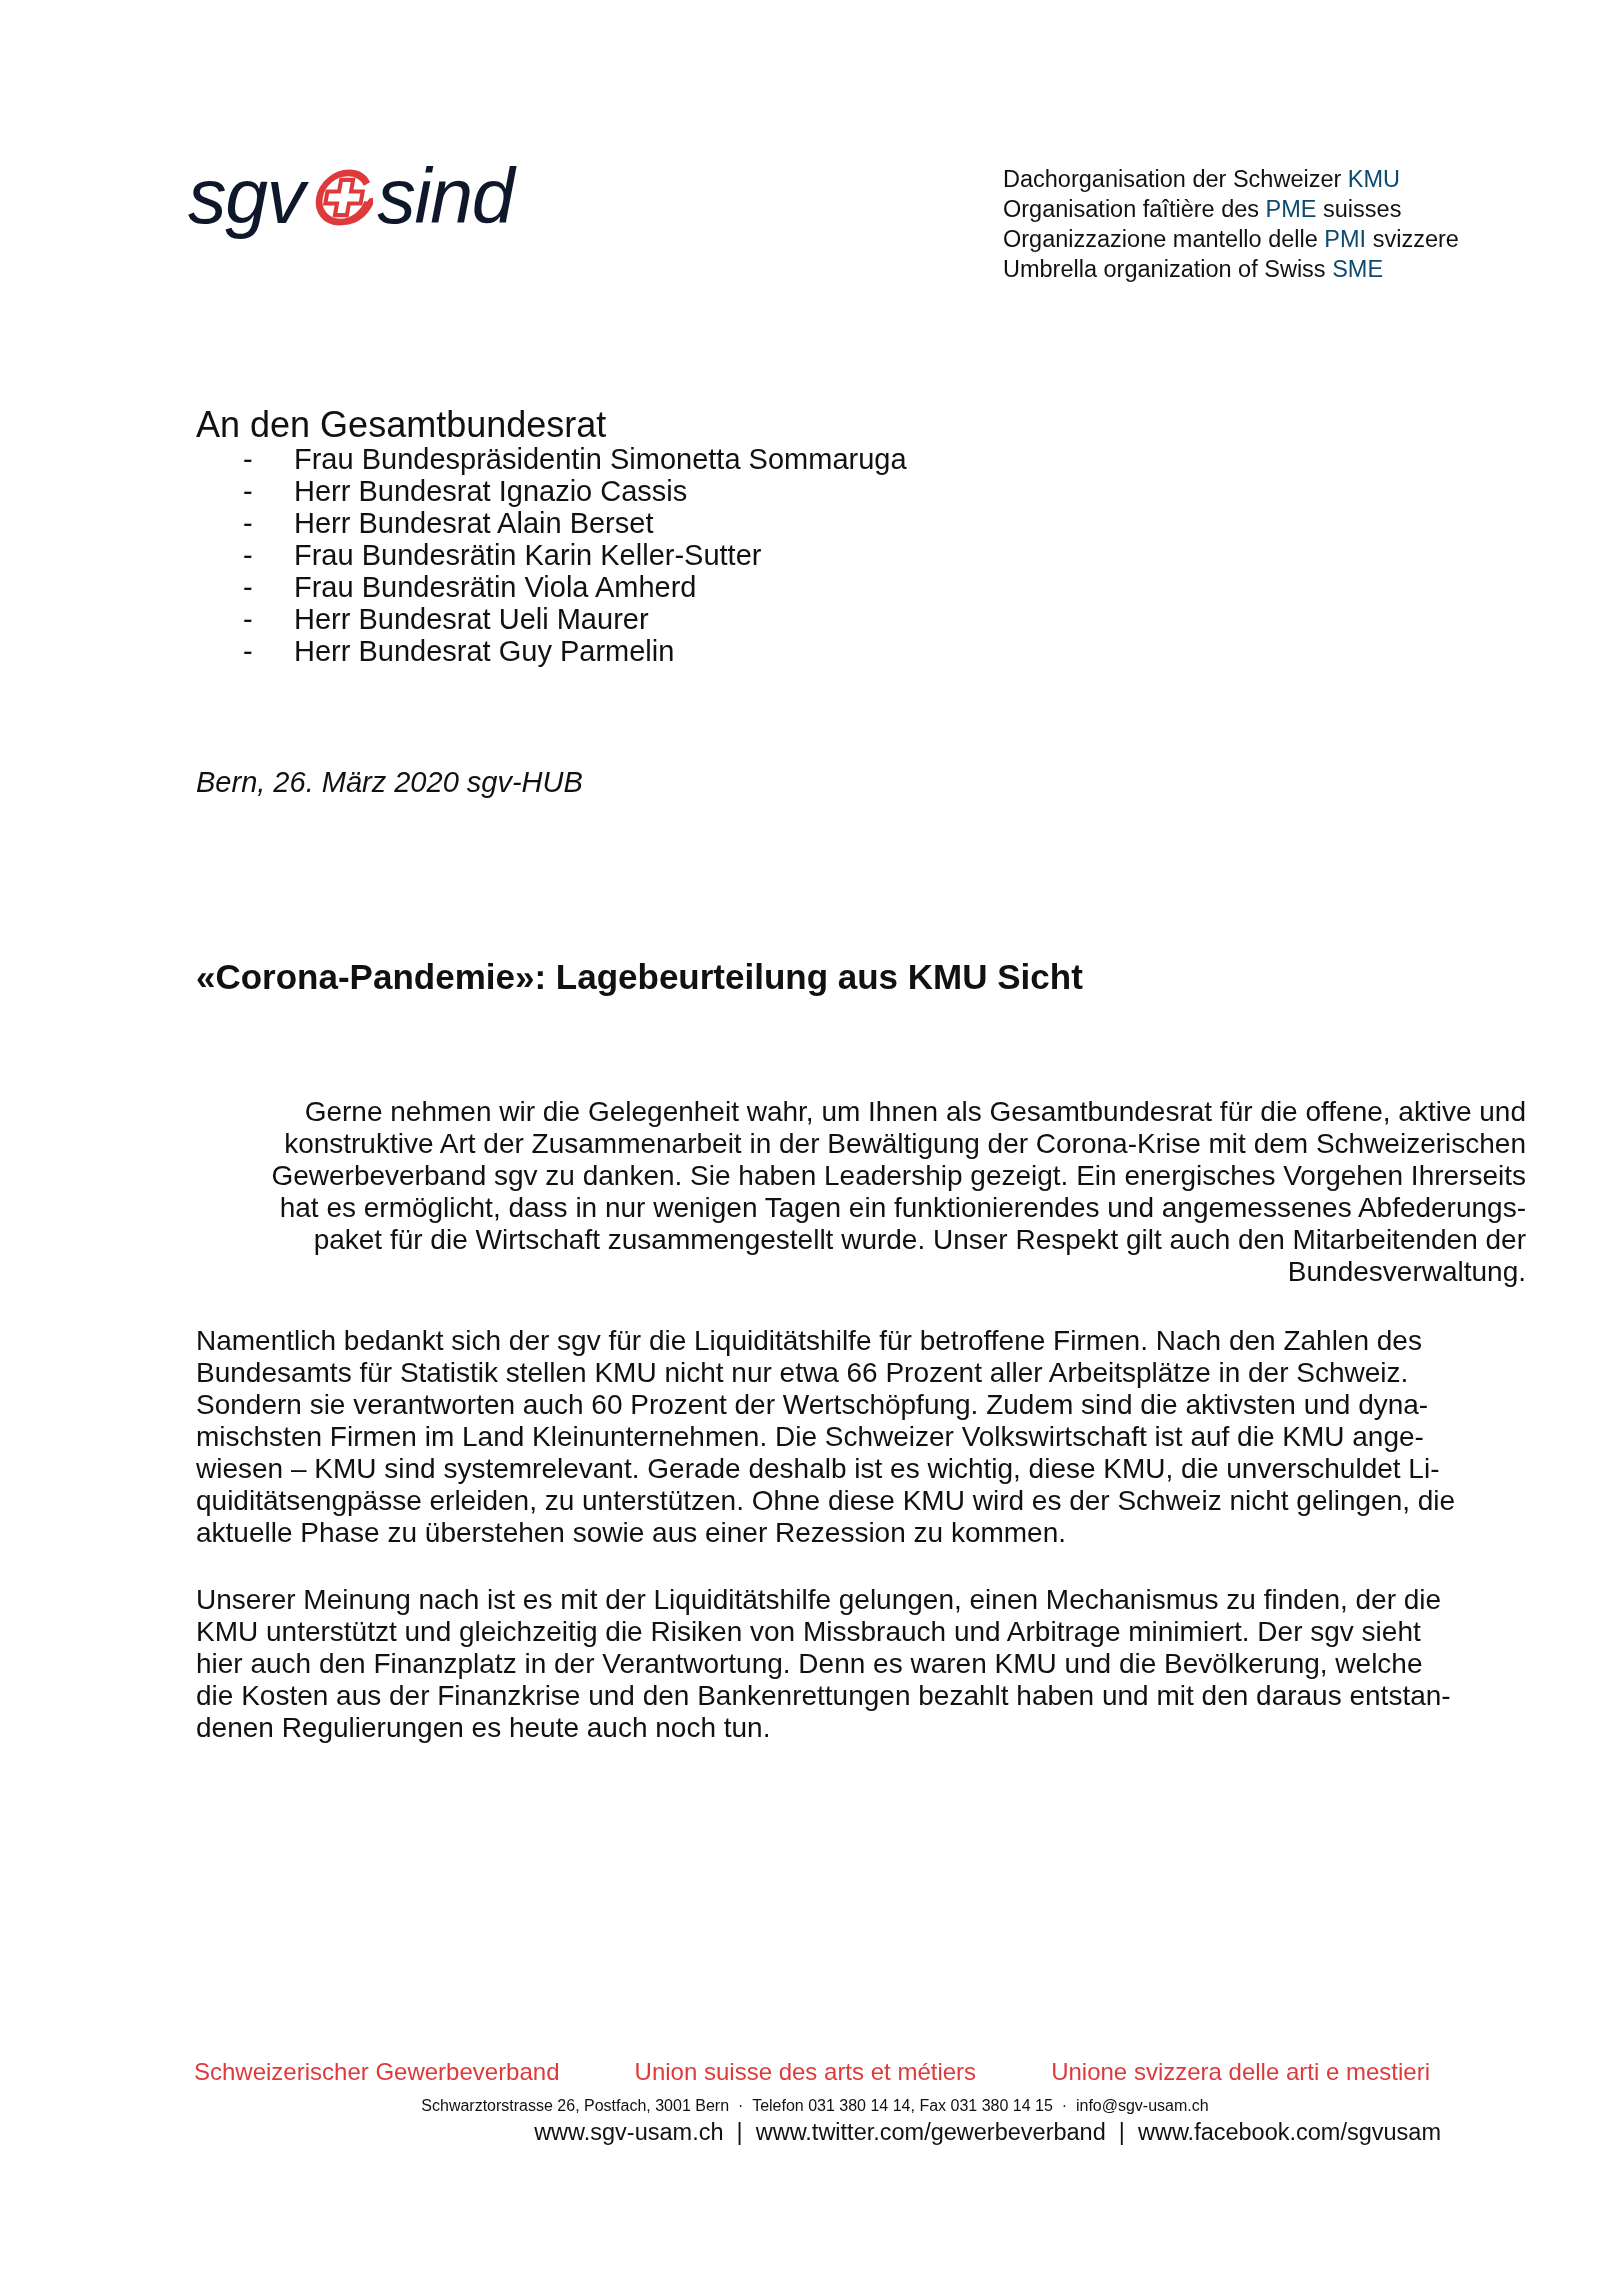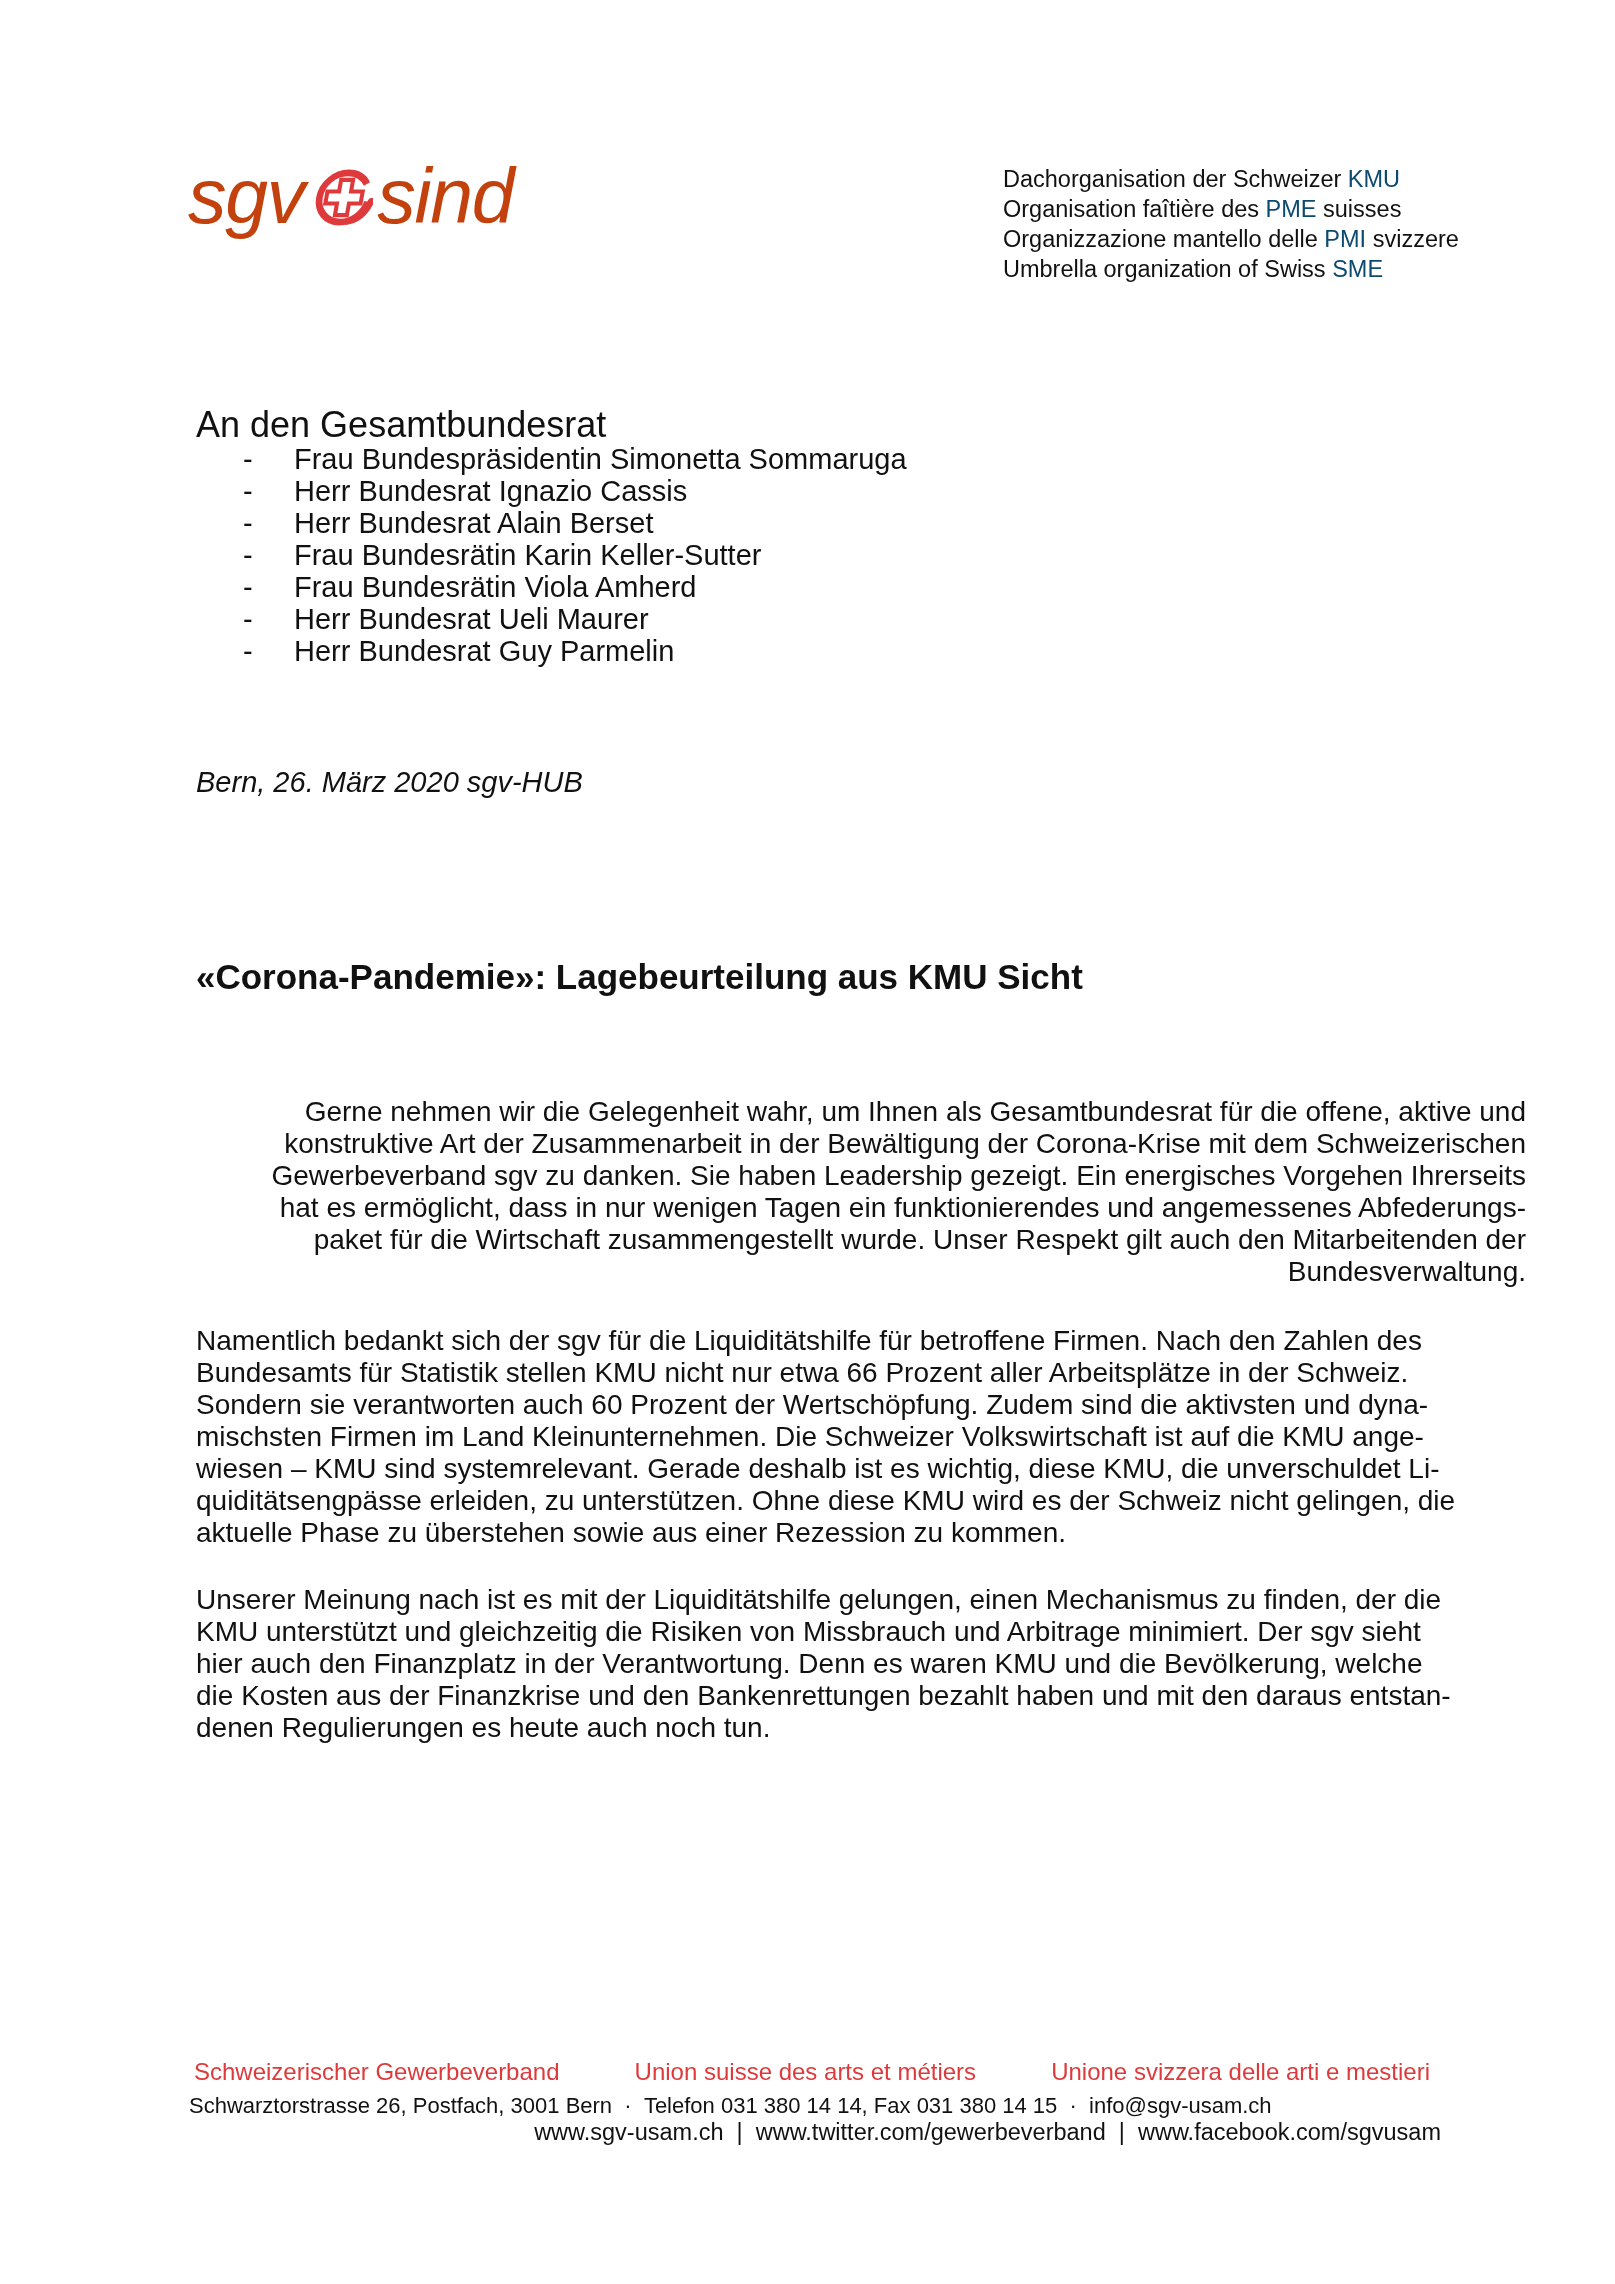--- a/index.html
+++ b/index.html
@@ -14,21 +14,21 @@
   }
   .abs { position: absolute; }
 
   
   .logo-row {
     top: 158px; left: 188px;
     display: flex; align-items: center;
     font-style: italic;
     font-size: 77px;
     letter-spacing: -1.3px;
-    color: #c2410c;
+    color: #0f172a;
     line-height: 1;
   }
   .logo-row .word { padding-bottom: 9px; }
   .logo-emblem { margin: 3.9px 3.9px 0 6.5px; }
 
   
   .org-block {
     top: 164px; left: 1003px;
     font-size: 23.5px; line-height: 30px;
     white-space: nowrap;
@@ -57,21 +57,21 @@
   .para-3 { top: 1584px; }
 
   
   .footer-orgs {
     top: 2058px; left: 194px; width: 1236px;
     display: flex; justify-content: space-between;
     font-size: 24px; line-height: 27px;
     color: #de3a3c;
     white-space: nowrap;
   }
-  .footer-contact { top: 2092px; left: 189px; width: 1252px; font-size: 22px; line-height: 27px; white-space: pre; }
+  .footer-contact { top: 2092px; left: 189px; width: 1252px; text-align: center; font-size: 16px; line-height: 27px; white-space: pre; }
   .footer-web { top: 2119px; left: 189px; width: 1252px; text-align: right; font-size: 23.5px; line-height: 27px; white-space: pre; }
 </style>
 </head>
 <body>
 
 <div class="page">
 
   <div class="abs logo-row">
     <span class="word">sgv</span>
     <span class="logo-emblem">

